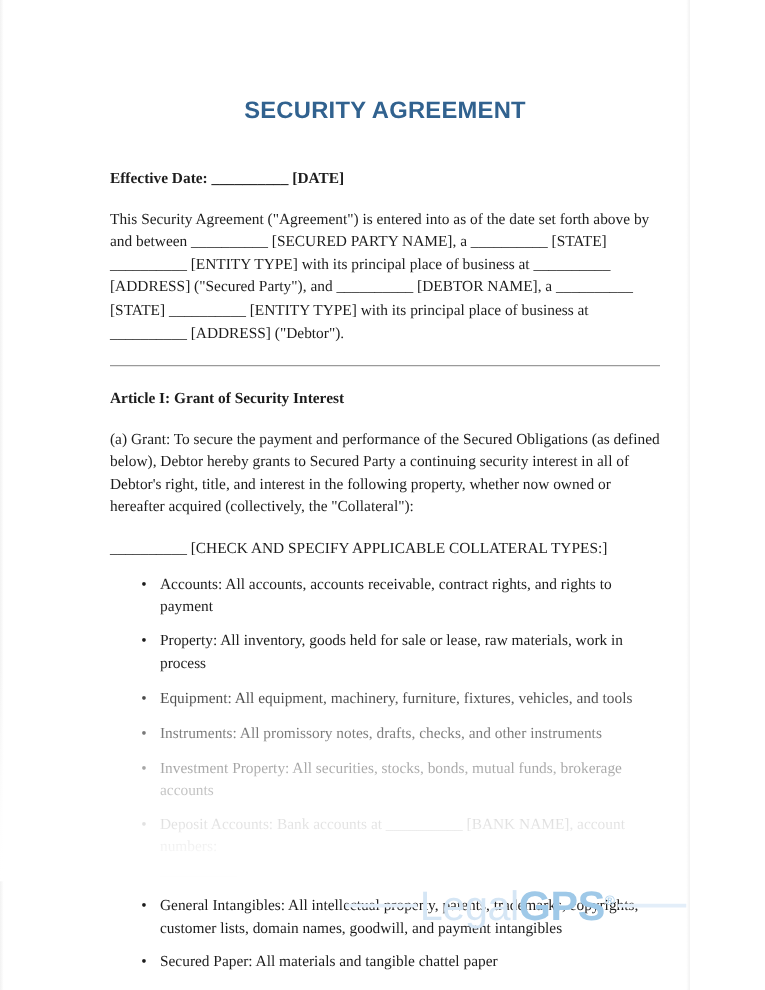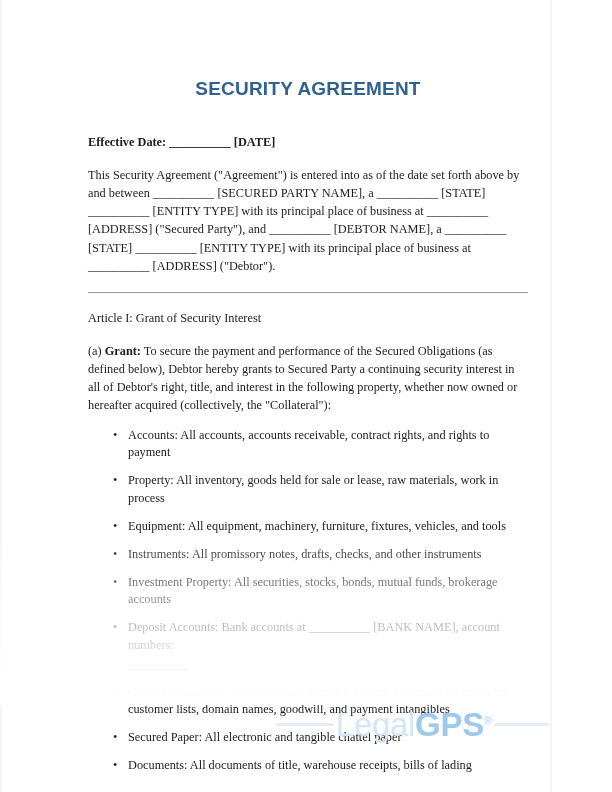--- a/index.html
+++ b/index.html
@@ -77,25 +77,25 @@
     border: 0;
     border-top: 1px solid #9a9a9a;
     margin: 17px 0 0 0;
     height: 0;
   }
 
   h2.article {
     margin: 0;
     padding-top: 17px;
     font-size: 12.3px;
-    font-weight: normal;
-    line-height: 1.45;
-  }
-
-  .grant-line b { font-weight: bold; }
+    font-weight: bold;
+    line-height: 1.45;
+  }
+
+  .grant-line b { font-weight: normal; }
 
   .check-line {
     margin: 0;
     padding-top: 14px;
     font-size: 12.3px;
     line-height: 1.48;
   }
 
   
   ul.collateral {
@@ -201,20 +201,21 @@
     <p class="para">This Security Agreement ("Agreement") is entered into as of the date set forth above by and between __________ [SECURED PARTY NAME], a __________ [STATE] __________ [ENTITY TYPE] with its principal place of business at __________ [ADDRESS] ("Secured Party"), and __________ [DEBTOR NAME], a __________ [STATE] __________ [ENTITY TYPE] with its principal place of business at __________ [ADDRESS] ("Debtor").</p>
 
     <hr class="rule">
 
     <h2 class="article">Article I: Grant of Security Interest</h2>
 
     <p class="para grant-line">
       <span>(a) </span><b>Grant:</b><span> To secure the payment and performance of the Secured Obligations (as defined below), Debtor hereby grants to Secured Party a continuing security interest in all of Debtor's right, title, and interest in the following property, whether now owned or hereafter acquired (collectively, the "Collateral"):</span>
     </p>
 
+    <p class="check-line">__________ [CHECK AND SPECIFY APPLICABLE COLLATERAL TYPES:]</p>
 
     <ul class="collateral">
 
       <li>
         <span class="bullet">•</span><span class="term">Accounts:</span><span> All accounts, accounts receivable, contract rights, and rights to payment</span>
       </li>
 
       <li>
         <span class="bullet">•</span><span class="term">Property:</span><span> All inventory, goods held for sale or lease, raw materials, work in process</span>
       </li>
@@ -233,21 +234,21 @@
 
       <li>
         <span class="bullet">•</span><span class="term">Deposit Accounts:</span><span> Bank accounts at __________ [BANK NAME], account numbers:</span><span class="sub-blank">__________</span>
       </li>
 
       <li>
         <span class="bullet">•</span><span class="term">General Intangibles:</span><span> All intellectual property, patents, trademarks, copyrights, customer lists, domain names, goodwill, and payment intangibles</span>
       </li>
 
       <li>
-        <span class="bullet">•</span><span class="term">Secured Paper:</span><span> All electronic and tangible chattel paper</span>
+        <span class="bullet">•</span><span class="term">Secured Paper:</span><span> All materials and tangible chattel paper</span>
       </li>
 
       <li>
         <span class="bullet">•</span><span class="term">Documents:</span><span> All documents of title, warehouse receipts, bills of lading</span>
       </li>
 
     </ul>
 
   </div>
 

